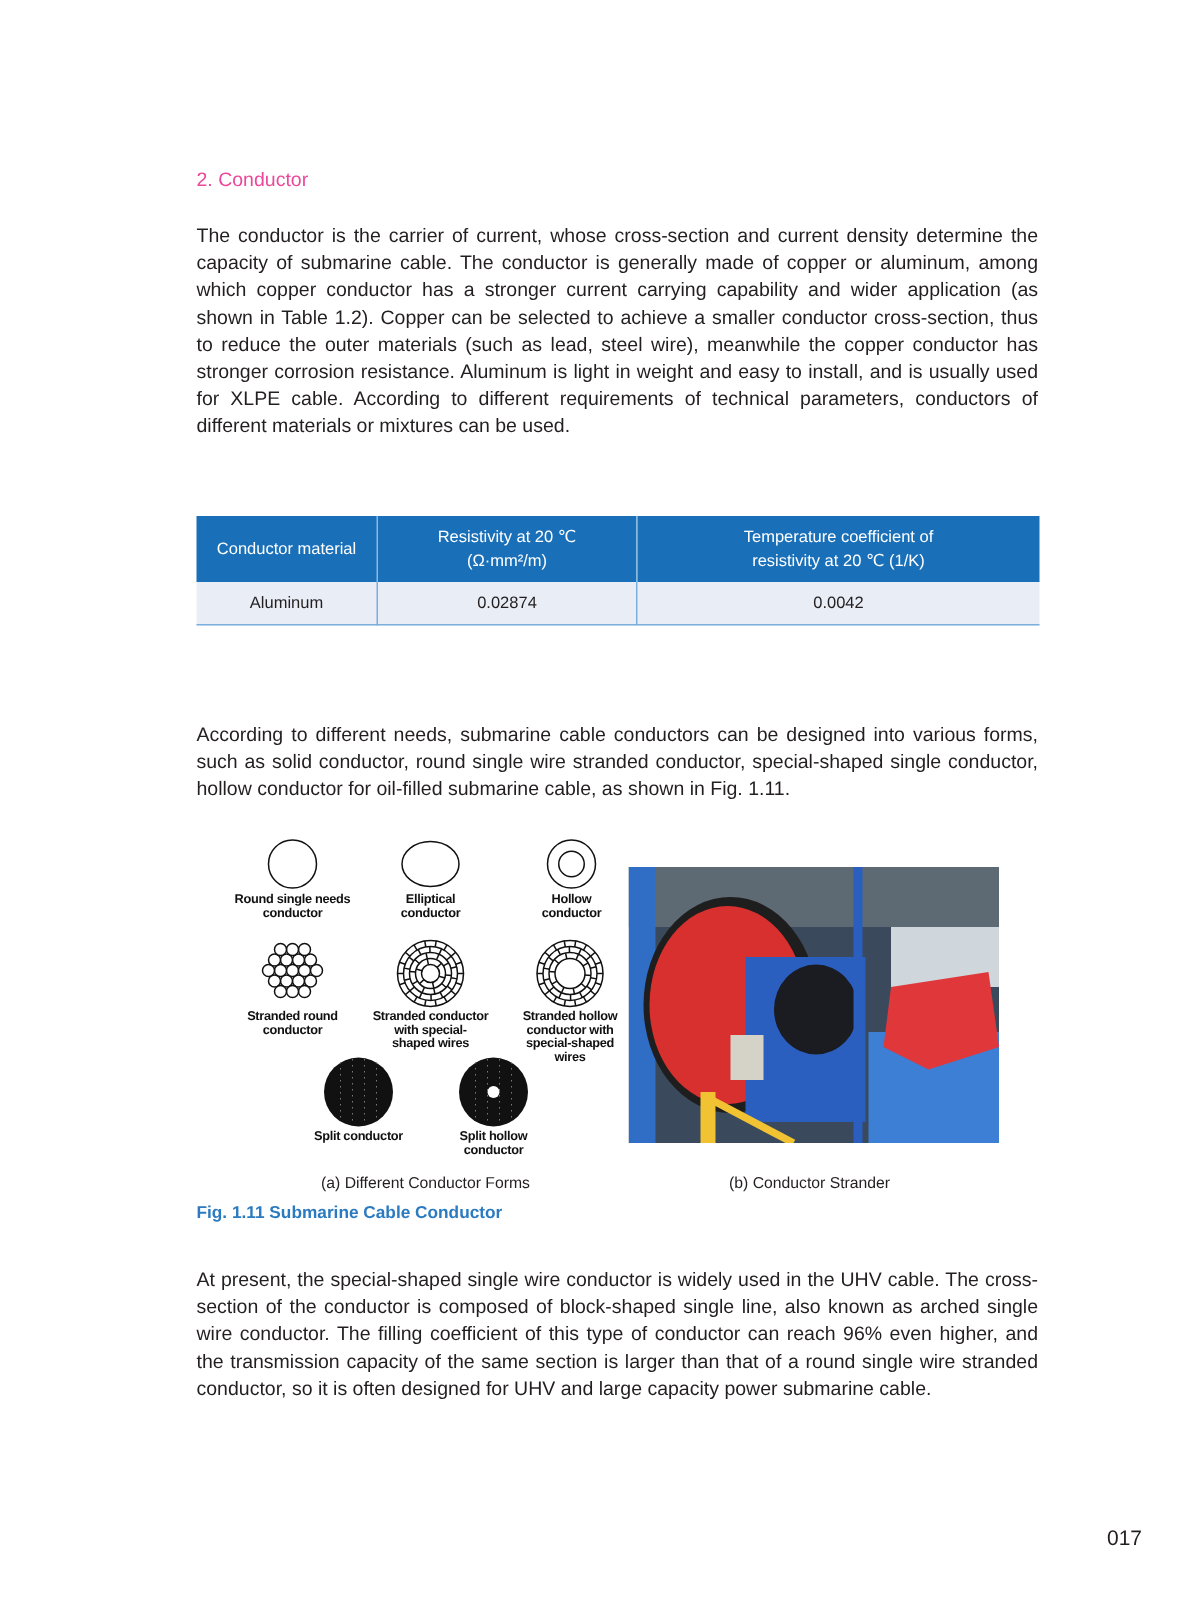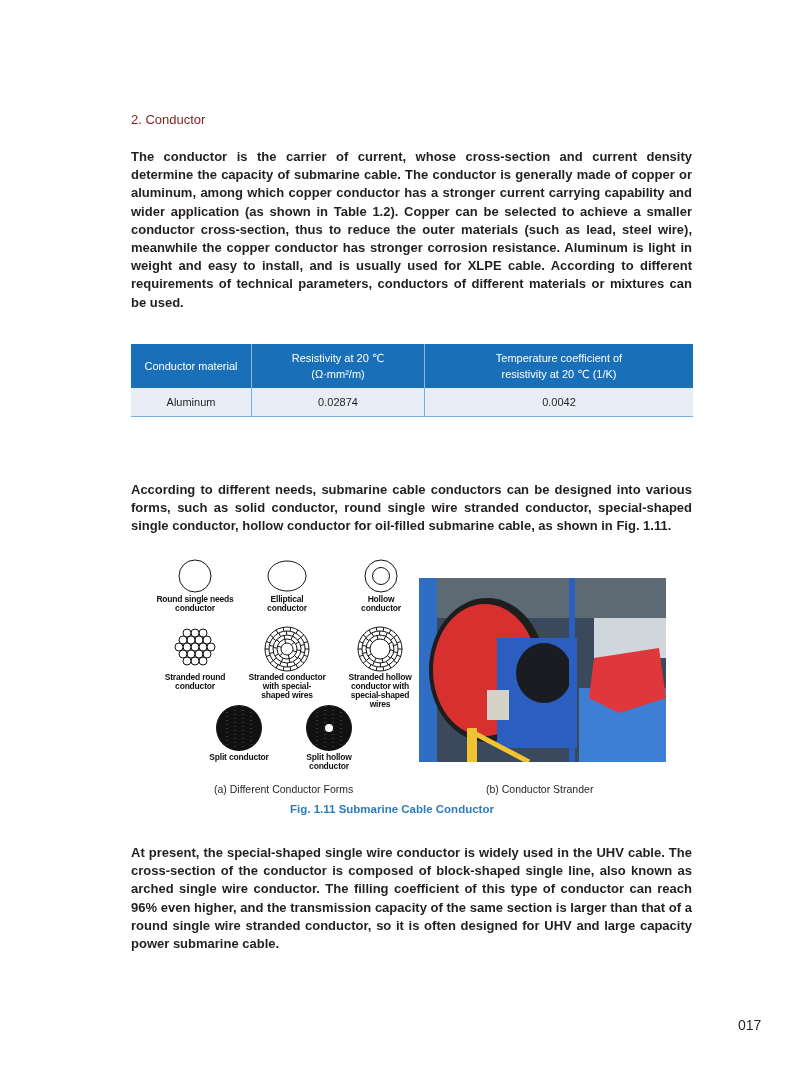--- a/index.html
+++ b/index.html
@@ -1,23 +1,23 @@
 <!DOCTYPE html>
 <html><head>
 <meta charset="utf-8">
 <style>
   html, body { margin: 0; padding: 0; background: #ffffff; }
   body { width: 793px; height: 1077px; position: relative; overflow: hidden;
          font-family: "Liberation Sans", "DejaVu Sans", sans-serif; color: #231f20; }
   .page { position: absolute; left: 0; top: 0; width: 793px; height: 1077px; }
 
-  .section-heading { position: absolute; left: 131px; top: 112px; font-size: 13px; color: #7f1d1d; }
+  .section-heading { position: absolute; left: 131px; top: 112px; font-size: 13px; color: #ec4899; }
 
   .para { position: absolute; left: 131px; width: 561px; font-size: 13px; line-height: 18.2px;
-          text-align: justify; color: #231f20; margin: 0; font-weight: bold; }
+          text-align: justify; color: #231f20; margin: 0; }
   .para-1 { top: 148px; }
   .para-2 { top: 481px; }
   .para-3 { top: 844px; }
 
   .table-caption { position: absolute; left: 131px; width: 561px; top: 321px; text-align: center;
                    font-size: 11px; font-weight: bold; color: #2c7bc0; }
   .data-table { position: absolute; left: 131px; top: 344px; width: 562px; border-collapse: collapse;
                 font-size: 11px; }
   .data-table th { background: #1a70b8; color: #ffffff; font-weight: normal; height: 44px;
                    line-height: 16px; text-align: center; border-right: 1px solid #8ab8df; padding: 0 4px; }
@@ -34,21 +34,21 @@
   .cf-item { position: absolute; text-align: center; font-size: 8.5px; font-weight: bold; line-height: 9px;
              color: #111; letter-spacing: -0.2px; }
   .cf-item svg { display: block; margin: 0 auto; }
   .cf-label { display: block; margin-top: 1px; }
 
   .photo { position: absolute; left: 419px; top: 578px; width: 247px; height: 184px; overflow: hidden; }
 
   .sub-caption { position: absolute; top: 783px; font-size: 10.5px; color: #231f20; }
   .sub-a { left: 214px; }
   .sub-b { left: 486px; }
-  .fig-caption { position: absolute; left: 131px; width: 522px; top: 803px; text-align: center;
+  .fig-caption { position: absolute; left: 131px; width: 522px; top: 803px; 
                  font-size: 11.5px; font-weight: bold; color: #2c7bc0; }
 
   .page-number { position: absolute; left: 738px; top: 1017px; font-size: 14px; color: #231f20; }
 </style>
 </head>
 <body>
 
 <div class="page">
 
   <div class="section-heading">2. Conductor</div>

